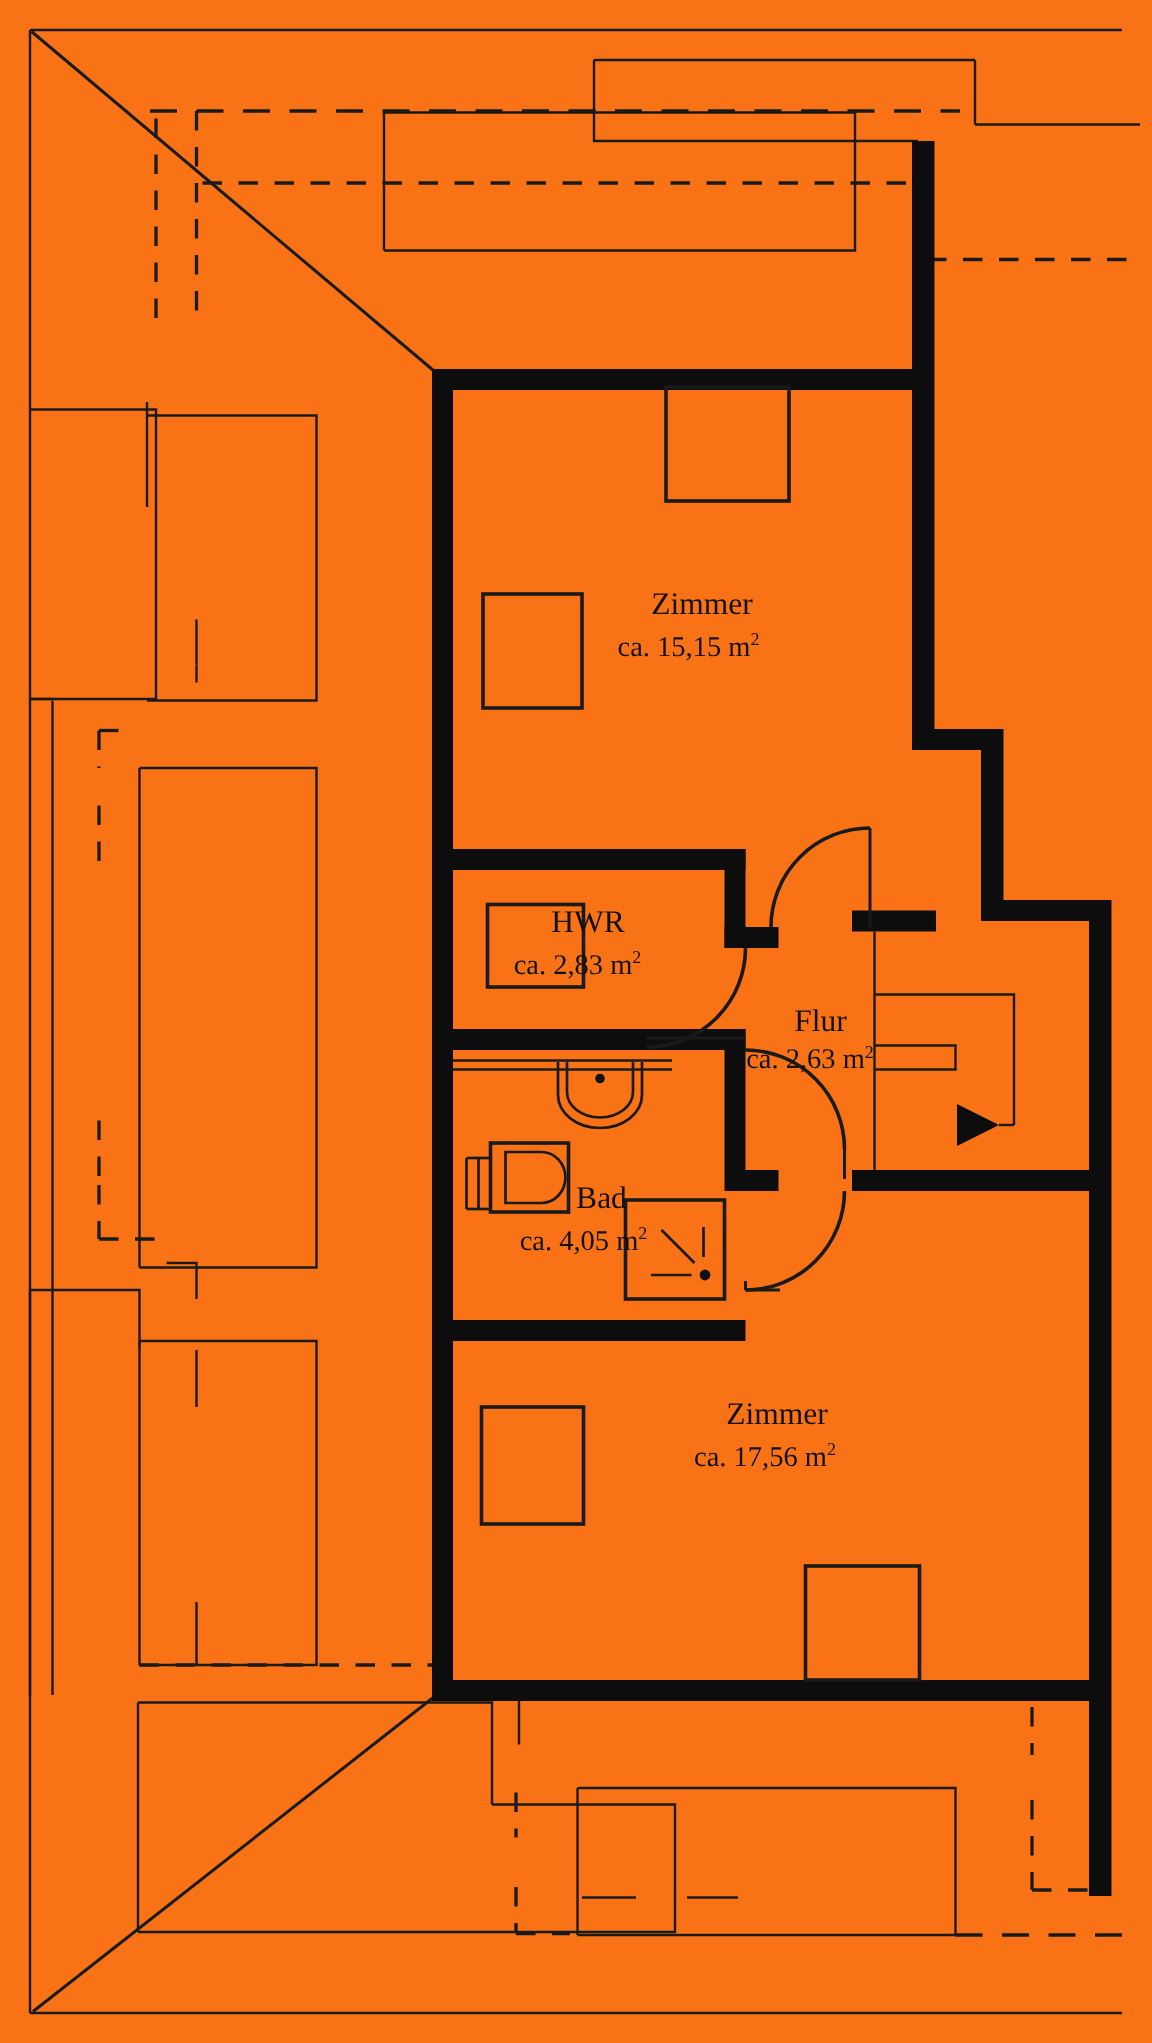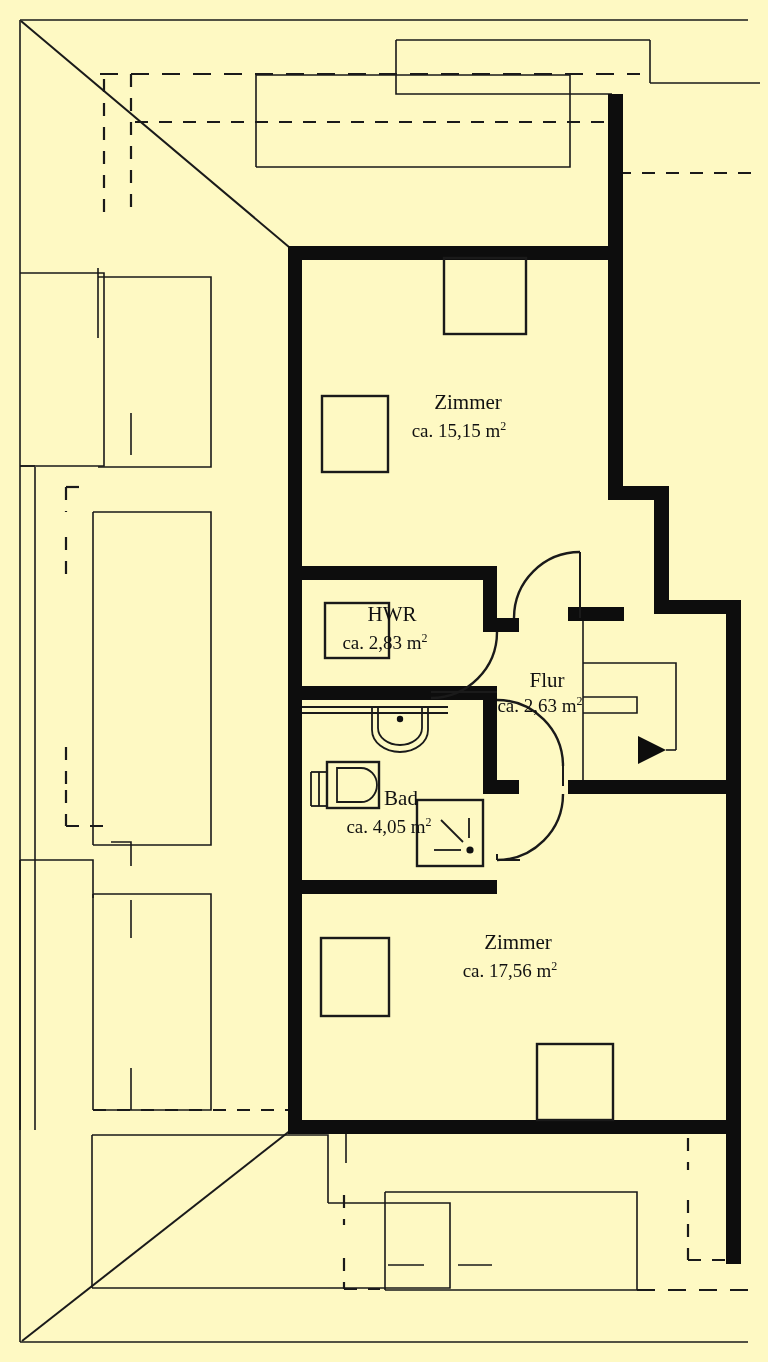--- a/index.html
+++ b/index.html
@@ -11,21 +11,21 @@
   body {
     width: 768px;
     height: 1362px;
     font-family: "Liberation Serif", "DejaVu Serif", serif;
     overflow: hidden;
   }
   #floorplan-root {
     position: relative;
     width: 768px;
     height: 1362px;
-    background: #fef9c3;
+    background: #f97316;
   }
   svg#plan {
     display: block;
     width: 768px;
     height: 1362px;
   }
   .thin { fill: none; stroke: #1a1a1a; stroke-width: 2; }
   .thin-hair { fill: none; stroke: #1a1a1a; stroke-width: 1.6; }
   .dash { fill: none; stroke: #1a1a1a; stroke-width: 2.2; stroke-dasharray: 18 13; }
   .dash-sm { fill: none; stroke: #1a1a1a; stroke-width: 2.2; stroke-dasharray: 13 11; }

